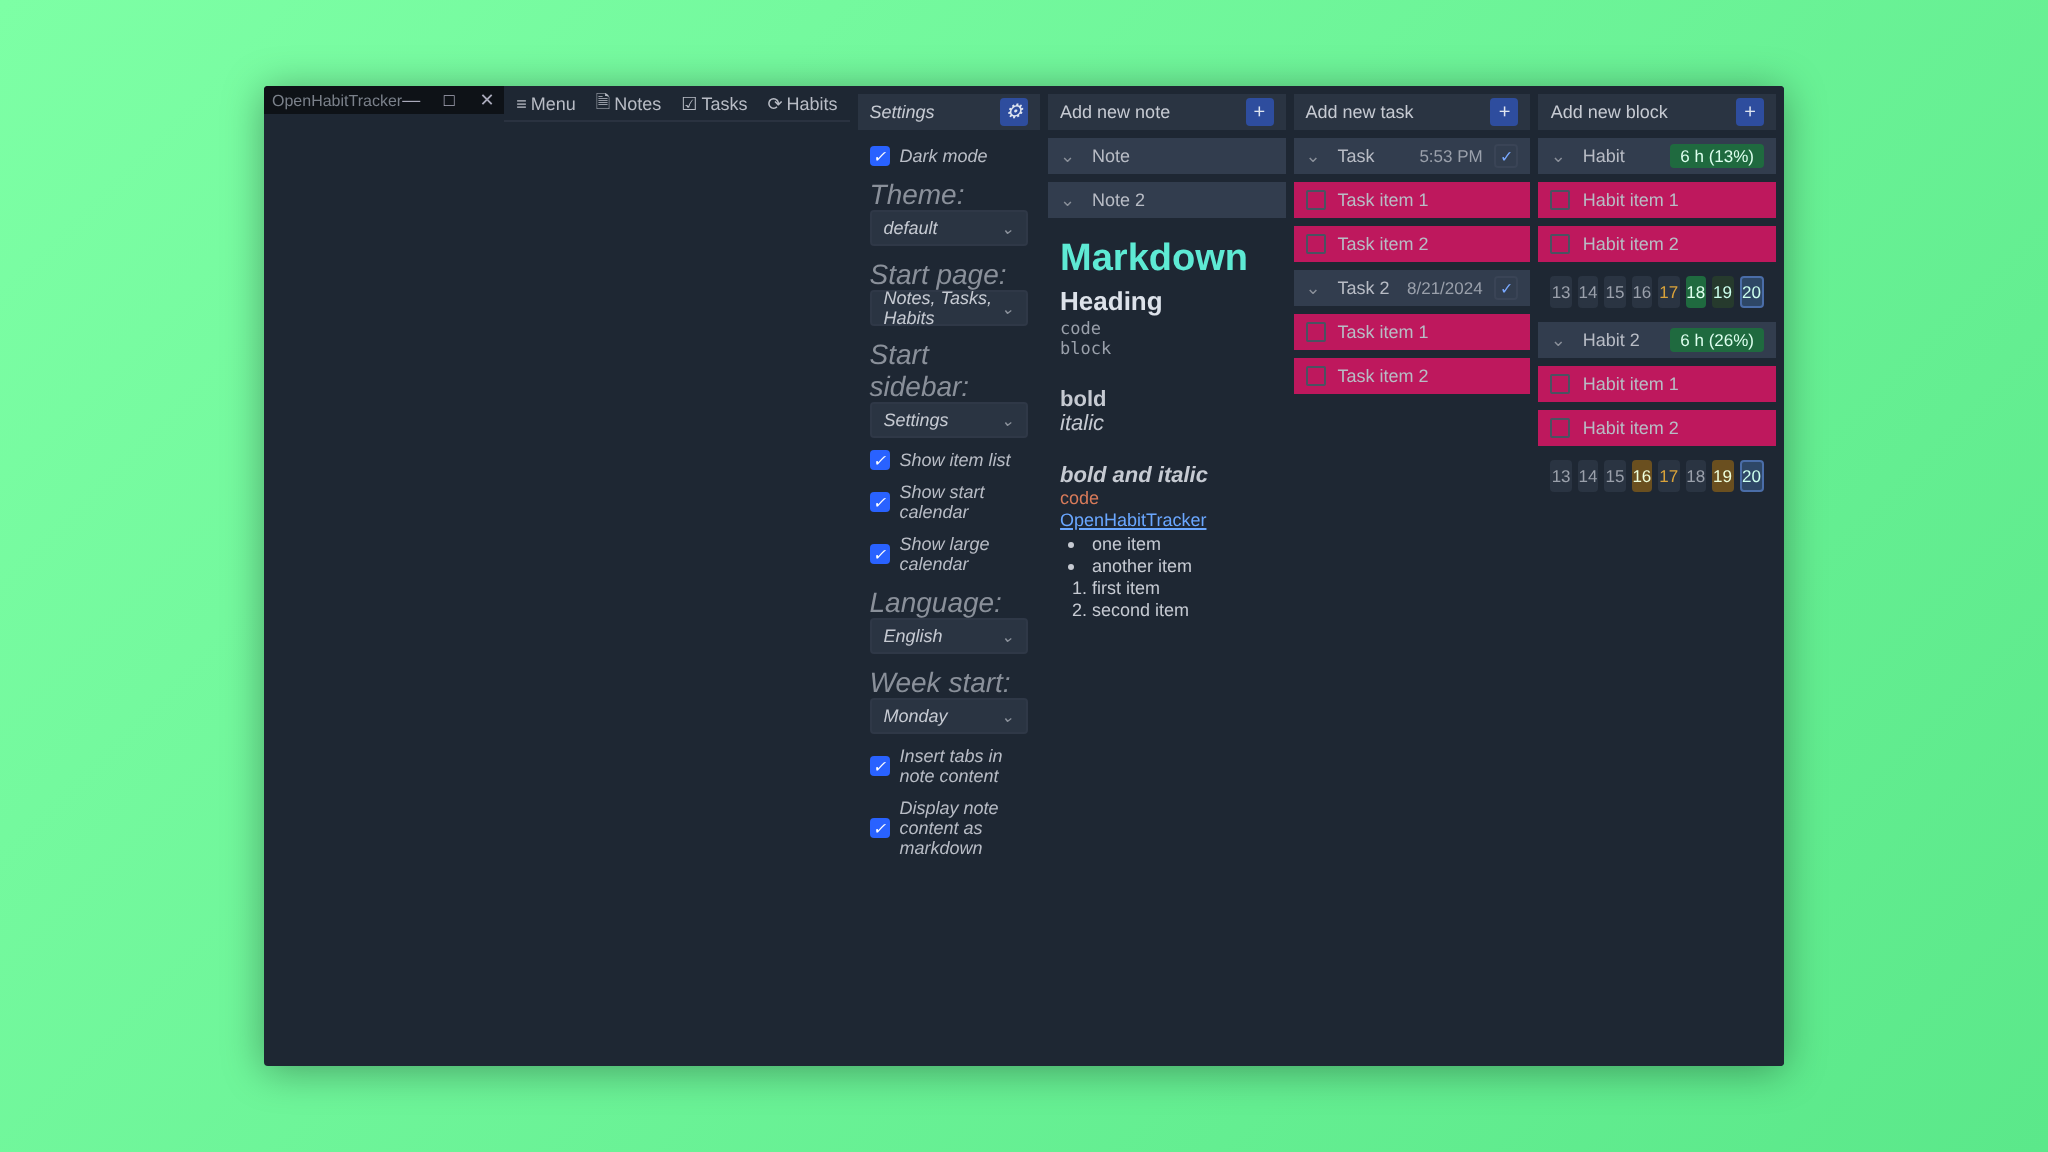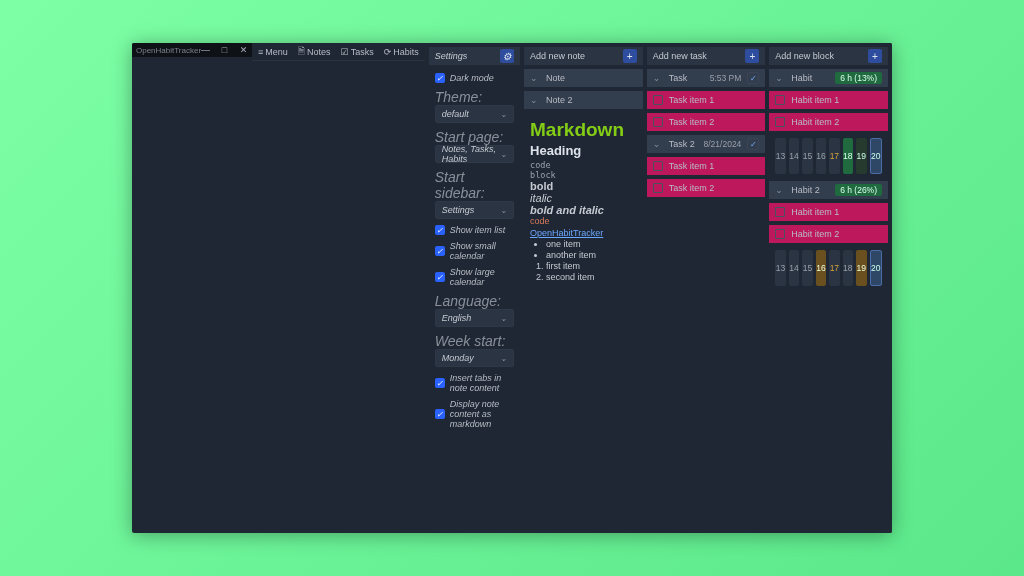--- a/index.html
+++ b/index.html
@@ -66,32 +66,32 @@
     padding:0 6px; gap:6px; font-size:9px;
   }
   .row-item.light { background:#323d4e; }
   .caret { width:10px; color:#8a909a; font-size:9px; cursor:pointer; }
   .sq { width:10px; height:10px; border:1px solid #4a5261; border-radius:1px; flex-shrink:0; cursor:pointer; }
   .item-label { flex:1; }
   .meta { color:#9aa0ab; font-size:8.5px; }
   .box-icn { width:12px; height:12px; border:1px solid #3a4456; color:#7aa9ff; display:flex;align-items:center;justify-content:center; font-size:8px; border-radius:2px; cursor:pointer;}
   .note-body { padding:4px 6px; font-size:9px; line-height:1.4; color:#c6cad2; }
   .md { padding:4px 6px; color:#c6cad2; }
-  .md h1 { font-size:19px; font-weight:600; margin:2px 0; color:#84cc16;}
+  .md h1 { font-size:19px; font-weight:600; margin:2px 0; color:#5eead4;}
   .md h2 { font-size:13px; font-weight:700; margin:2px 0; color:#dde2ea;}
   .md .code { font-family:monospace; color:#9aa0ab; font-size:8.5px; }
   .md .i { font-style:italic; }
-  .md .b { font-weight:700; }
+  .md .b { font-weight:700;margin-top:14px; }
   .md .red { color:#d77a5a; font-size:9px; }
   .md a { color:#6aa7ff; text-decoration:underline; font-size:9px; }
   .md ul, .md ol { margin-left:16px; font-size:9px; }
   .md li { margin:1px 0; }
   .badge { background:#1f6a3f; color:#dfe; padding:1px 5px; border-radius:2px; font-size:8.5px; }
   .day-row { display:flex; gap:3px; padding:3px 6px; }
-  .day { flex:1; height:36px; background:#2a3442; display:flex; align-items:center; justify-content:center; font-size:8.5px; color:#9aa0ab; border-radius:2px; cursor:pointer; min-width:0;}
+  .day { flex:1; height:16px; background:#2a3442; display:flex; align-items:center; justify-content:center; font-size:8.5px; color:#9aa0ab; border-radius:2px; cursor:pointer; min-width:0;}
   .day.d17 { color:#d9a23a; }
   .day.d18g { background:#1f6a3f; color:#dfe; }
   .day.d19 { background:#263a2d; color:#cfe; }
   .day.d20 { background:#2e4766; color:#cfe; border:1px solid #4a6da8;}
   .day.d16o { background:#6a4f1f; color:#efd;}
   .day.d17o { color:#d9a23a; }
   .day.d18b { color:#9aa0ab; }
   .day.d19o { background:#6a4f1f; color:#efd;}
   .day.d20b { background:#2e4766; color:#cfe; border:1px solid #4a6da8;}
 </style>
@@ -147,21 +147,21 @@
               <span>Settings</span>
               <span class="chev">⌄</span>
             </div>
           </div>
         <div class="chk-row">
             <span class="chk">✓</span>
             <span>Show item list</span>
           </div>
         <div class="chk-row">
             <span class="chk">✓</span>
-            <span>Show small calendar</span>
+            <span>Show start calendar</span>
           </div>
         <div class="chk-row">
             <span class="chk">✓</span>
             <span>Show large calendar</span>
           </div>
         <div>
             <div class="lbl">Language:</div>
           <div class="select">
               <span>English</span>
               <span class="chev">⌄</span>

